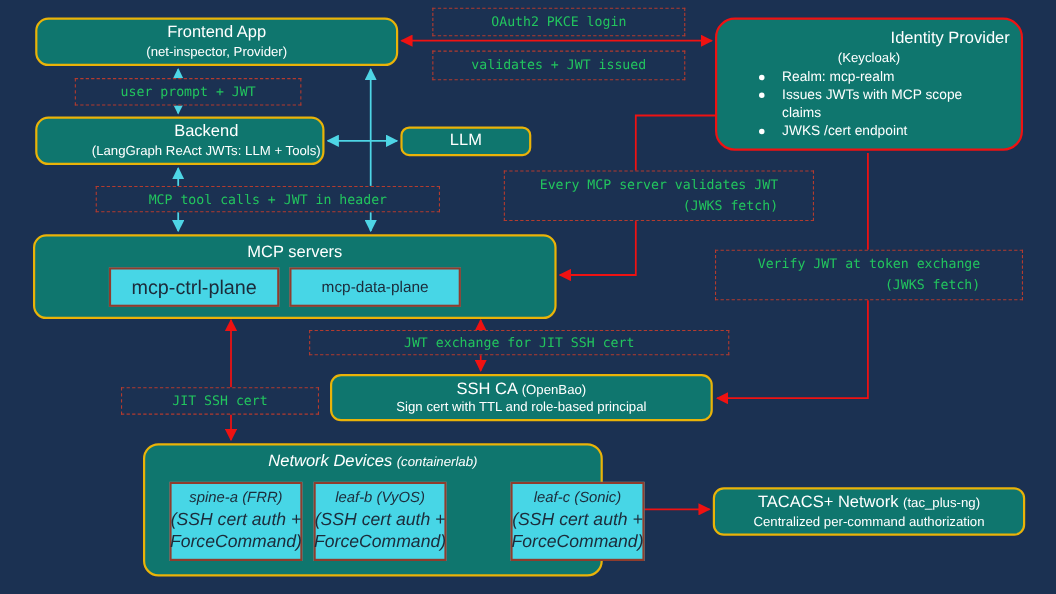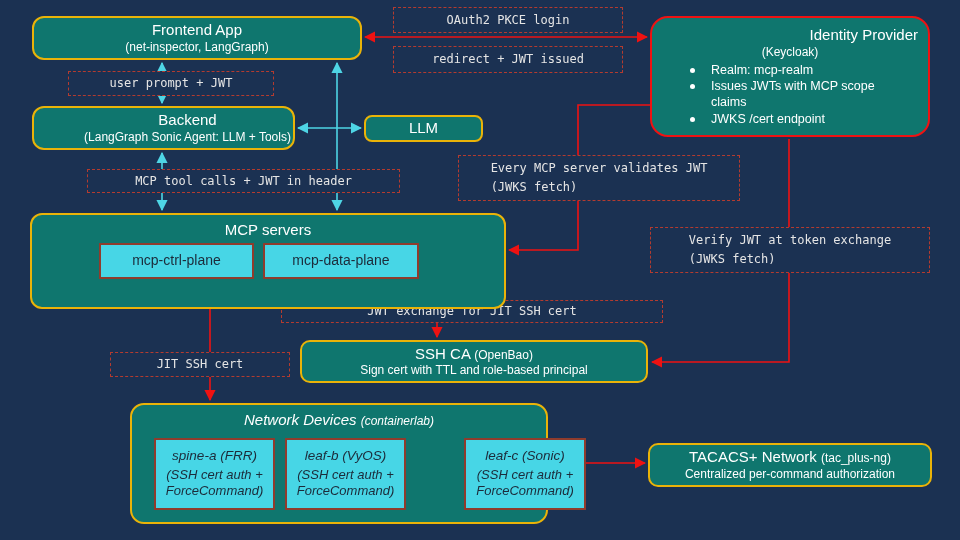--- a/index.html
+++ b/index.html
@@ -15,32 +15,32 @@
     background:#0f766e;border:2px solid #eab308;border-radius:12px;
     display:flex;flex-direction:column;align-items:center;justify-content:center;
     text-align:center;line-height:1.25;
   }
   .box .t{font-size:15px;font-weight:500;}
   .box .s{font-size:12px;}
   .paren{font-size:12px;font-weight:400;}
   .elabel{
     position:absolute;z-index:2;box-sizing:border-box;
     background:#1b3152;border:1px dashed #b43b2f;
-    color:#e5e5e5;font-family:"DejaVu Sans Mono", monospace;font-size:12px;
-    display:flex;align-items:center;justify-content:center;text-align:left;
+    color:#22c55e;font-family:"DejaVu Sans Mono", monospace;font-size:12px;
+    display:flex;align-items:center;justify-content:center;text-align:right;
     white-space:pre-line;line-height:1.55;
   }
   .chip{
     position:absolute;box-sizing:border-box;
     background:#47d6e6;border:2px solid #8f3c2d;border-radius:0;
     color:#1c2b3a;display:flex;flex-direction:column;align-items:center;justify-content:center;
     text-align:center;
   }
   .chip .cn{font-size:13.5px;}
-  .chip .cd{font-size:13px;line-height:1.3;margin-top:2px;}
+  .chip .cd{font-size:16px;line-height:1.3;margin-top:2px;}
   
   #idp{border-color:#ef1212;border-radius:18px;align-items:stretch;justify-content:flex-start;padding:8px 10px 6px;}
   #idp .t{text-align:right;}
   #idp .s{text-align:center;margin-bottom:2px;}
   .bullet-row{display:flex;align-items:flex-start;text-align:left;font-size:12.5px;padding-left:28px;line-height:1.3;}
   .dot{width:5px;height:5px;border-radius:50%;background:#ffffff;margin:6px 16px 0 0;flex:0 0 auto;}
   
   .container-box{justify-content:flex-start;padding-top:6px;}
 </style>
 </head>
@@ -67,38 +67,38 @@
       <path d="M365,37 L647,37" marker-start="url(#ar)" marker-end="url(#ar)"></path>
       <path d="M650,105 L578,105 L578,250 L509,250" marker-end="url(#ar)"></path>
       <path d="M789,139 L789,362 L652,362" marker-end="url(#ar)"></path>
       <path d="M210,291 L210,400" marker-start="url(#ar)" marker-end="url(#ar)"></path>
       <path d="M437,291 L437,337" marker-start="url(#ar)" marker-end="url(#ar)"></path>
       <path d="M549,463 L645,463" marker-end="url(#ar)"></path>
     </g>
   </svg>
 
   <div class="elabel" style="left:393px;top:7px;width:230px;height:26px;">OAuth2 PKCE login</div>
-  <div class="elabel" style="left:393px;top:46px;width:230px;height:27px;">redirect + JWT issued</div>
+  <div class="elabel" style="left:393px;top:46px;width:230px;height:27px;">validates + JWT issued</div>
   <div class="elabel" style="left:68px;top:71px;width:206px;height:25px;">user prompt + JWT</div>
   <div class="elabel" style="left:87px;top:169px;width:313px;height:24px;">MCP tool calls + JWT in header</div>
   <div class="elabel" style="left:458px;top:155px;width:282px;height:46px;">Every MCP server validates JWT
 (JWKS fetch)</div>
   <div class="elabel" style="left:650px;top:227px;width:280px;height:46px;">Verify JWT at token exchange
 (JWKS fetch)</div>
   <div class="elabel" style="left:281px;top:300px;width:382px;height:23px;">JWT exchange for JIT SSH cert</div>
   <div class="elabel" style="left:110px;top:352px;width:180px;height:25px;">JIT SSH cert</div>
 
   <div class="box" style="left:32px;top:16px;width:330px;height:44px;">
     <div class="t">Frontend App</div>
-    <div class="s">(net-inspector, LangGraph)</div>
+    <div class="s">(net-inspector, Provider)</div>
   </div>
 
   <div class="box" style="left:32px;top:106px;width:263px;height:44px;padding-left:48px;">
     <div class="t">Backend</div>
-    <div class="s">(LangGraph Sonic Agent: LLM + Tools)</div>
+    <div class="s">(LangGraph ReAct JWTs: LLM + Tools)</div>
   </div>
 
   <div class="box" style="left:364px;top:115px;width:119px;height:27px;border-radius:8px;">
     <div class="t">LLM</div>
   </div>
 
   <div class="box" id="idp" style="left:650px;top:16px;width:280px;height:121px;">
     <div class="t">Identity Provider</div>
     <div class="s">(Keycloak)</div>
     <div class="bullet-row">
@@ -108,24 +108,24 @@
     <div class="bullet-row">
       <span class="dot"></span>
       <span style="max-width:200px;">Issues JWTs with MCP scope claims</span>
     </div>
     <div class="bullet-row">
       <span class="dot"></span>
       <span>JWKS /cert endpoint</span>
     </div>
   </div>
 
-  <div class="box container-box" style="left:30px;top:213px;width:476px;height:96px;">
+  <div class="box container-box" style="left:30px;top:213px;width:476px;height:77px;">
     <div class="t">MCP servers</div>
     <div class="chip" style="left:67px;top:28px;width:155px;height:36px;">
-      <div class="cn" style="font-size:14px;">mcp-ctrl-plane</div>
+      <div class="cn" style="font-size:18px;">mcp-ctrl-plane</div>
     </div>
     <div class="chip" style="left:231px;top:28px;width:156px;height:36px;">
       <div class="cn" style="font-size:14px;">mcp-data-plane</div>
     </div>
   </div>
 
   <div class="box" style="left:300px;top:340px;width:348px;height:43px;border-radius:10px;">
     <div class="t">
       <span>SSH CA</span>
       <span class="paren">(OpenBao)</span>

